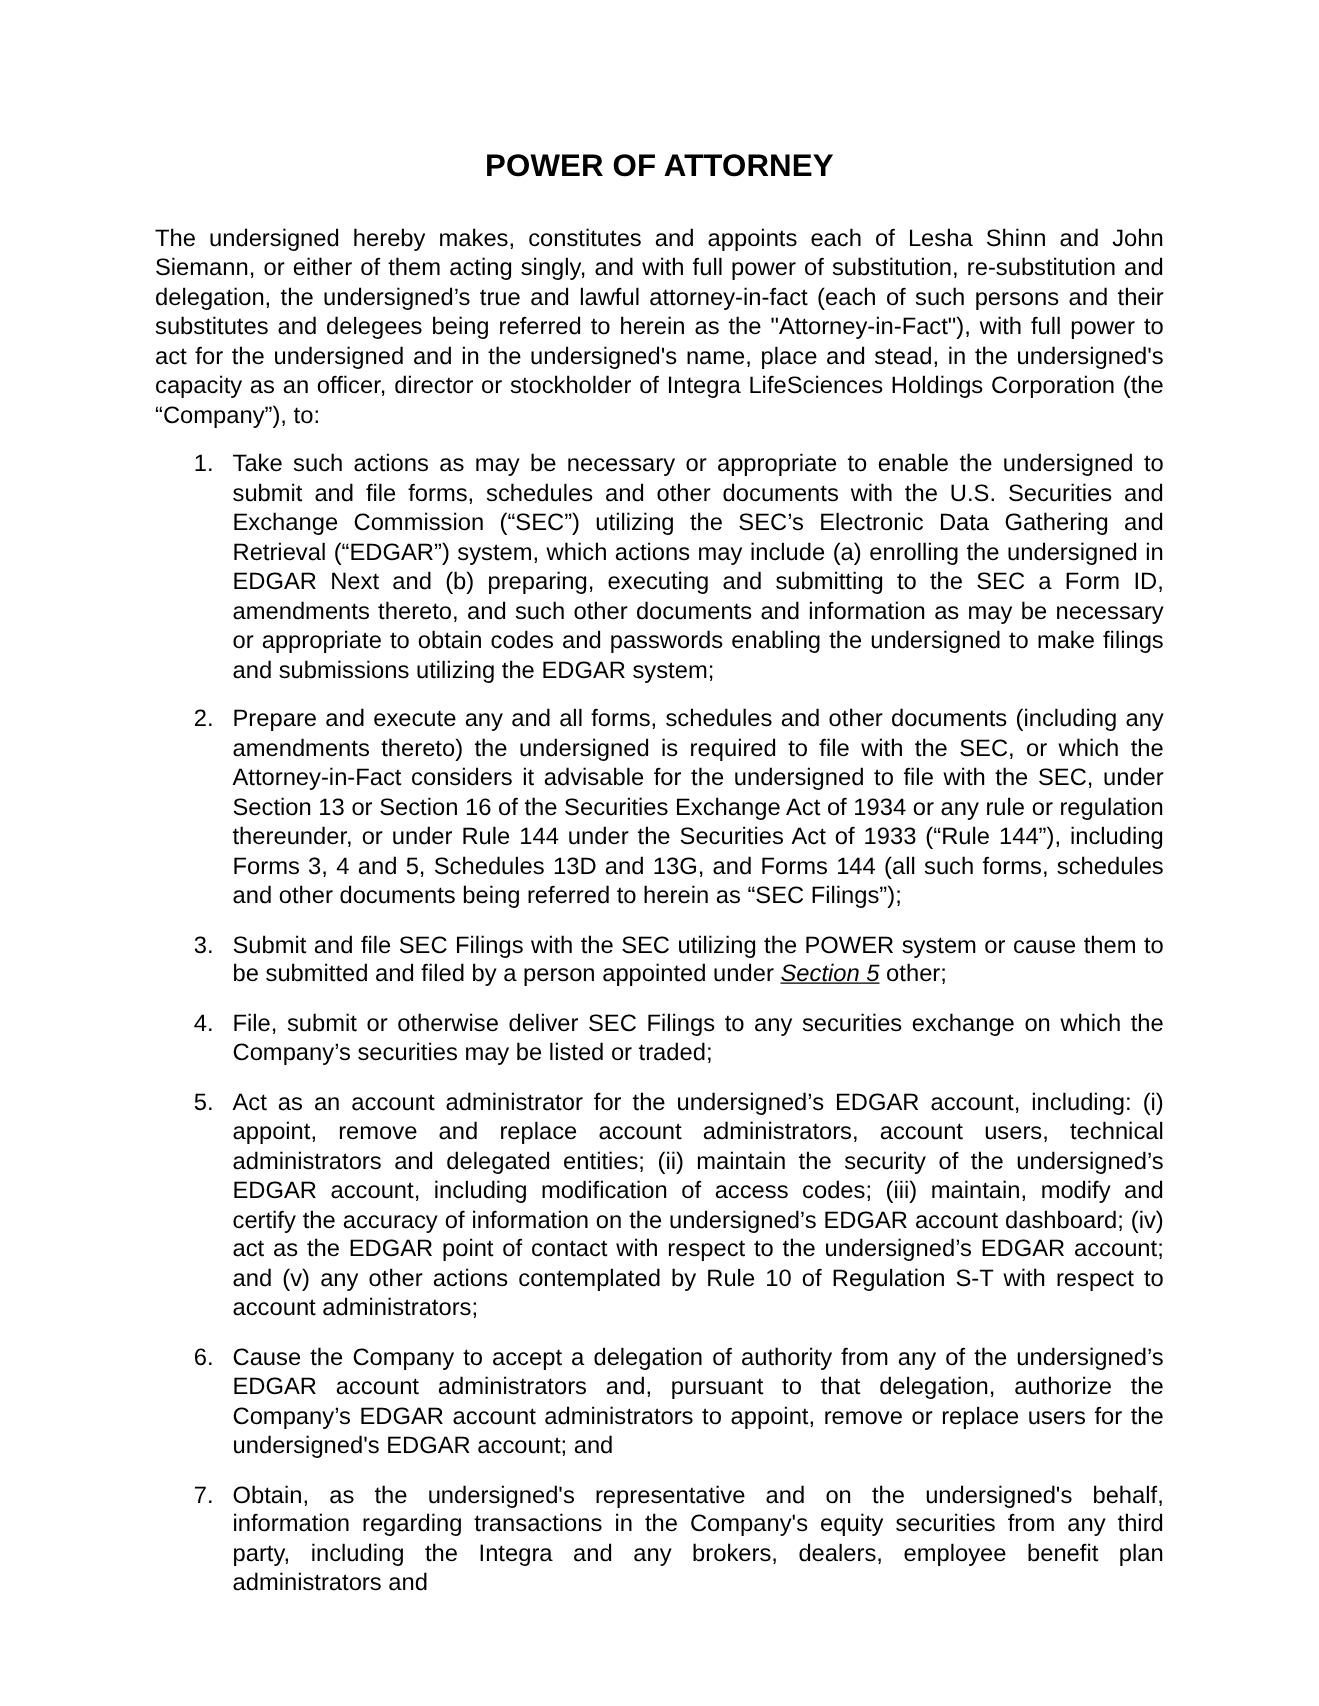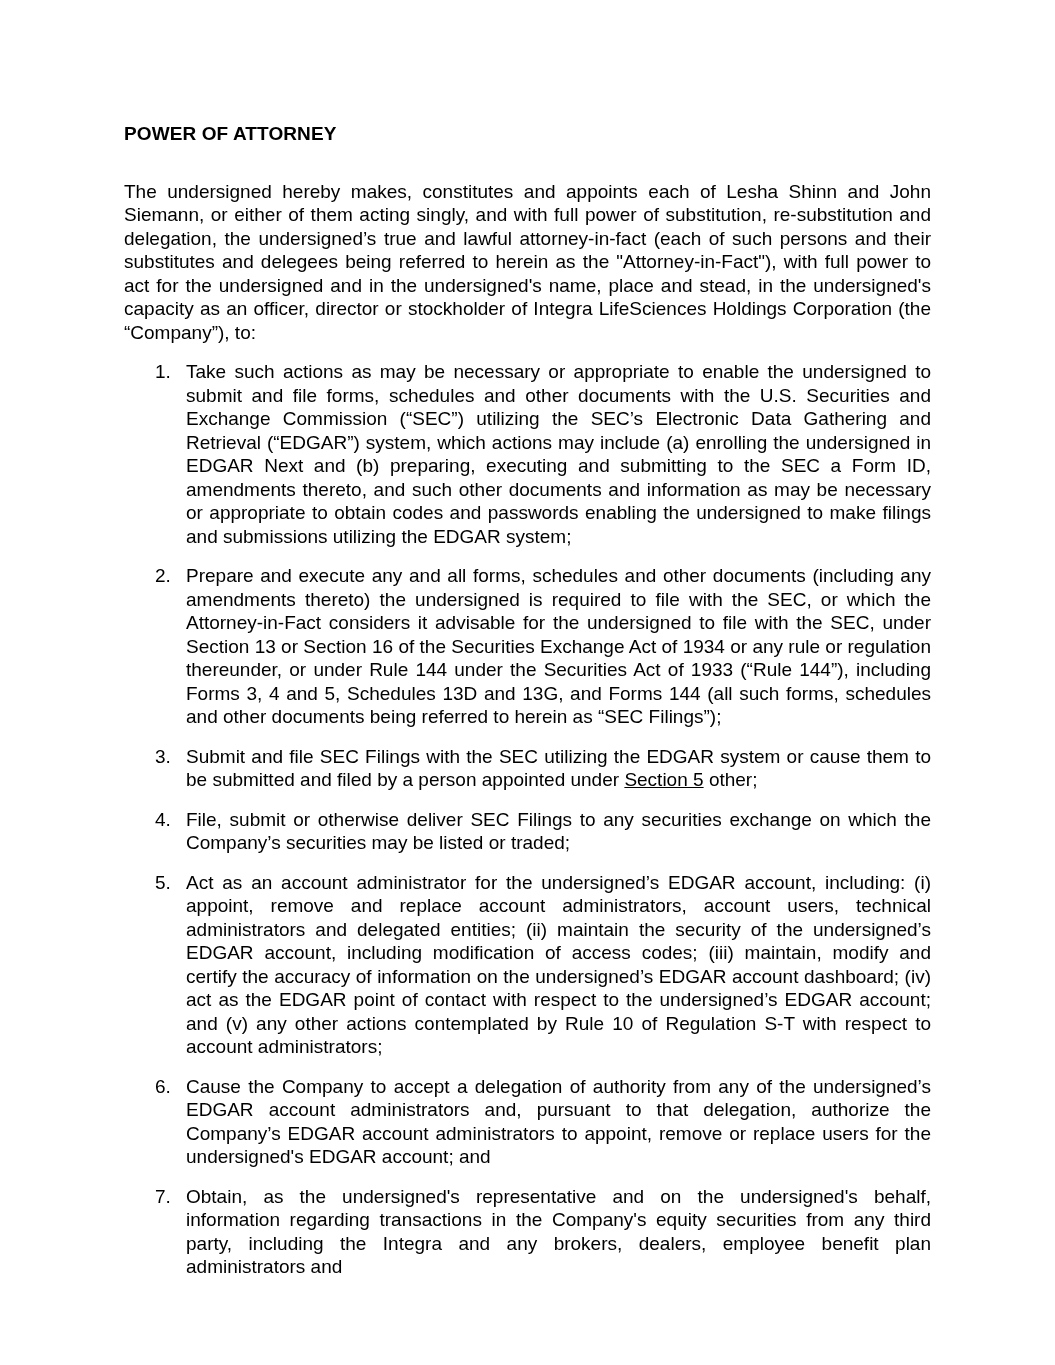--- a/index.html
+++ b/index.html
@@ -11,24 +11,25 @@
     color: #000000;
     overflow: hidden;
   }
   .page {
     width: 1055px;
     min-height: 1365px;
     background: #ffffff;
     padding: 122px 124px 40px 124px;
   }
   .doc-title {
-    font-size: 19px;
+    font-size: 25px;
     font-weight: 700;
     line-height: 23.5px;
     letter-spacing: 0.1px;
+    text-align: center;
   }
   .intro {
     margin-top: 34px;
     font-size: 19px;
     line-height: 23.5px;
     text-align: justify;
   }
   ol.items {
     list-style: none;
   }
@@ -42,20 +43,21 @@
     flex: 0 0 31px;
     margin-left: 31px;
     width: 31px;
   }
   .item .txt {
     flex: 1 1 auto;
     text-align: justify;
   }
   .underline {
     text-decoration: underline;
+    font-style: italic;
   }
 </style>
 </head>
 <body>
 
 <div class="page">
 
   <h1 class="doc-title">POWER OF ATTORNEY</h1>
 
   <p class="intro">The undersigned hereby makes, constitutes and appoints each of Lesha Shinn and John Siemann, or either of them acting singly, and with full power of substitution, re-substitution and delegation, the undersigned’s true and lawful attorney-in-fact (each of such persons and their substitutes and delegees being referred to herein as the "Attorney-in-Fact"), with full power to act for the undersigned and in the undersigned's name, place and stead, in the undersigned's capacity as an officer, director or stockholder of Integra LifeSciences Holdings Corporation (the “Company”), to:</p>
@@ -67,21 +69,21 @@
       <div class="txt">Take such actions as may be necessary or appropriate to enable the undersigned to submit and file forms, schedules and other documents with the U.S. Securities and Exchange Commission (“SEC”) utilizing the SEC’s Electronic Data Gathering and Retrieval (“EDGAR”) system, which actions may include (a) enrolling the undersigned in EDGAR Next and (b) preparing, executing and submitting to the SEC a Form ID, amendments thereto, and such other documents and information as may be necessary or appropriate to obtain codes and passwords enabling the undersigned to make filings and submissions utilizing the EDGAR system;</div>
     </li>
 
     <li class="item">
       <span class="num">2.</span>
       <div class="txt">Prepare and execute any and all forms, schedules and other documents (including any amendments thereto) the undersigned is required to file with the SEC, or which the Attorney-in-Fact considers it advisable for the undersigned to file with the SEC, under Section 13 or Section 16 of the Securities Exchange Act of 1934 or any rule or regulation thereunder, or under Rule 144 under the Securities Act of 1933 (“Rule 144”), including Forms 3, 4 and 5, Schedules 13D and 13G, and Forms 144 (all such forms, schedules and other documents being referred to herein as “SEC Filings”);</div>
     </li>
 
     <li class="item">
       <span class="num">3.</span>
-      <div class="txt"><span>Submit and file SEC Filings with the SEC utilizing the EDGAR system or cause them to be submitted and filed by a person appointed under </span><span class="underline">Section 5</span><span> other;</span></div>
+      <div class="txt"><span>Submit and file SEC Filings with the SEC utilizing the POWER system or cause them to be submitted and filed by a person appointed under </span><span class="underline">Section 5</span><span> other;</span></div>
     </li>
 
     <li class="item">
       <span class="num">4.</span>
       <div class="txt">File, submit or otherwise deliver SEC Filings to any securities exchange on which the Company’s securities may be listed or traded;</div>
     </li>
 
     <li class="item">
       <span class="num">5.</span>
       <div class="txt">Act as an account administrator for the undersigned’s EDGAR account, including: (i) appoint, remove and replace account administrators, account users, technical administrators and delegated entities; (ii) maintain the security of the undersigned’s EDGAR account, including modification of access codes; (iii) maintain, modify and certify the accuracy of information on the undersigned’s EDGAR account dashboard; (iv) act as the EDGAR point of contact with respect to the undersigned’s EDGAR account; and (v) any other actions contemplated by Rule 10 of Regulation S-T with respect to account administrators;</div>

